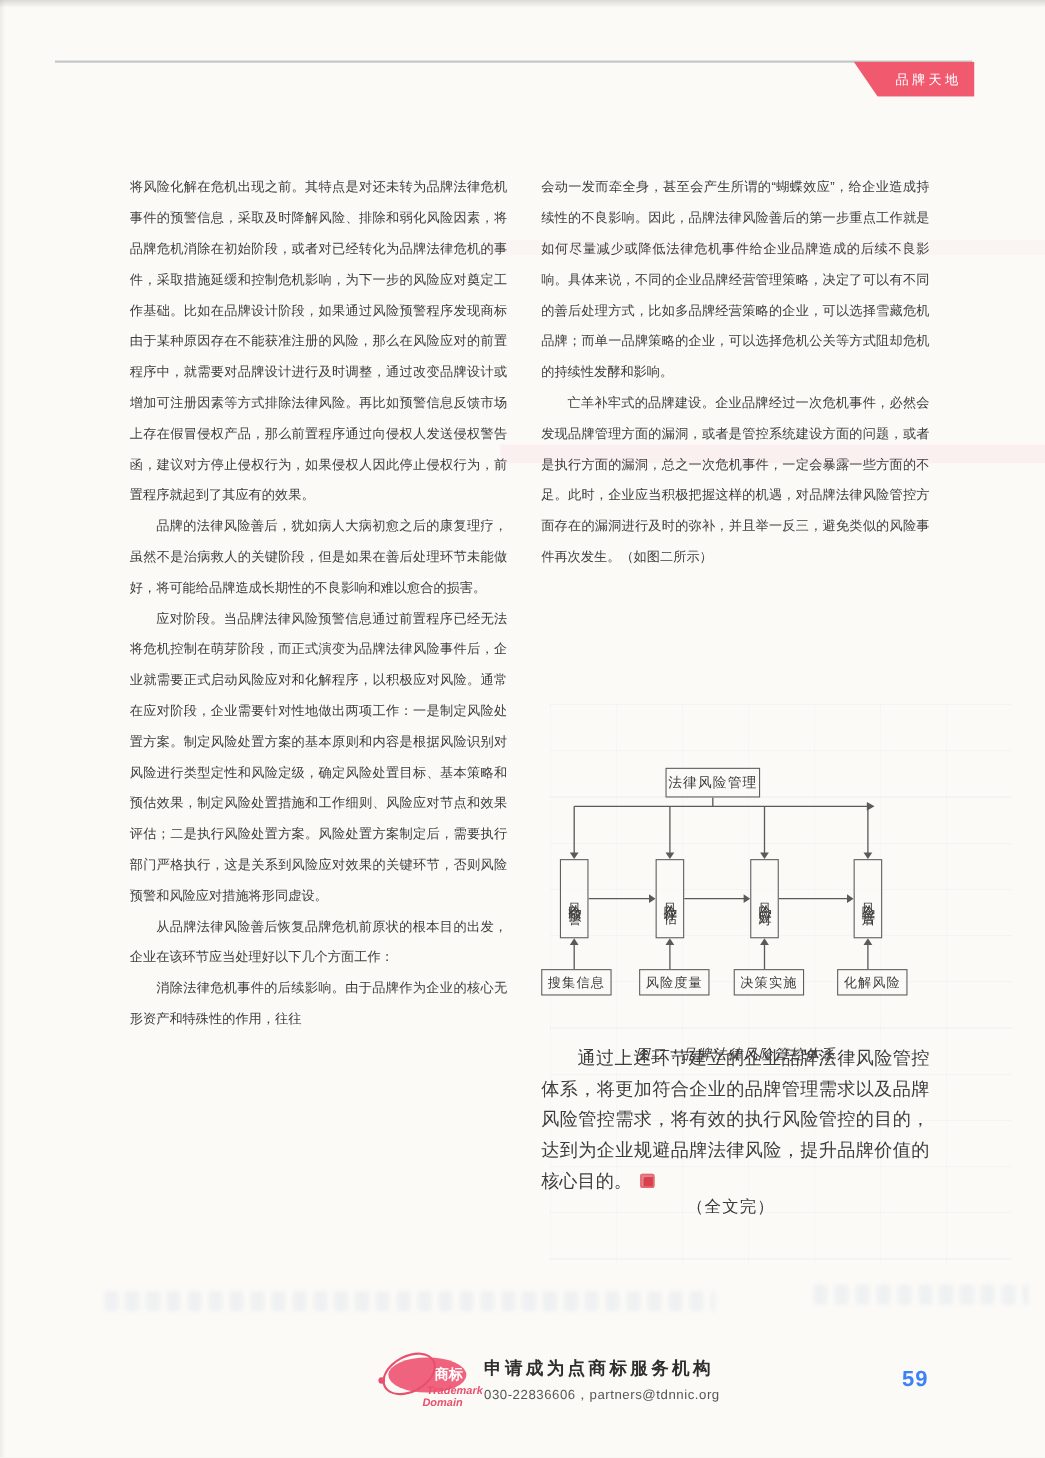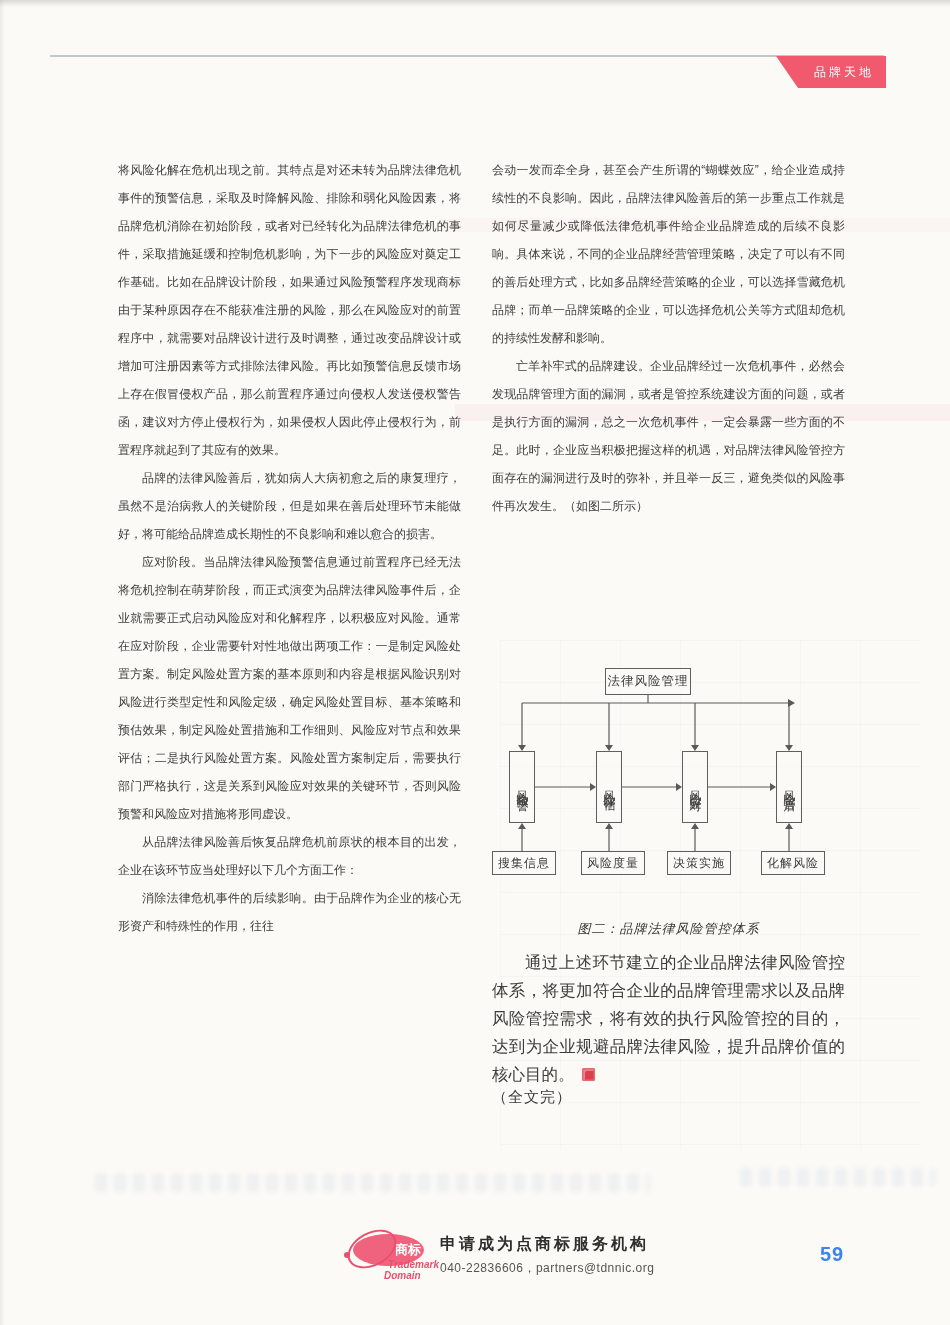--- a/index.html
+++ b/index.html
@@ -30,39 +30,39 @@
   .ghost-b{left:740px;top:1168px;width:195px;}
 
   
   .col{position:absolute;color:#3d3d3d;font-size:12px;line-height:28px;text-align:justify;}
   .col p{margin:0;}
   .col-left{left:118px;top:156px;width:343px;}
   .col-right{left:492px;top:156px;width:353px;}
   .ind{text-indent:2em;}
 
   
-  .diagram{position:absolute;left:492px;top:658px;width:353px;height:295px;}
+  .diagram{position:absolute;left:492px;top:688px;width:353px;height:295px;}
   .dg-svg{position:absolute;left:0;top:0;}
   .dg-box{position:absolute;border:1px solid #5f5f5f;background:rgba(251,250,247,.6);
     color:#3c3c3c;display:flex;align-items:center;justify-content:center;box-sizing:border-box;}
   .dg-root{left:113px;top:10px;width:86px;height:27px;font-size:12.5px;letter-spacing:1px;}
   .dg-stage{top:93px;width:26px;height:72px;font-size:12px;
     writing-mode:vertical-rl;text-orientation:upright;letter-spacing:3px;}
   .dg-input{top:193px;width:64px;height:24px;font-size:12px;letter-spacing:1px;}
   .dg-caption{position:absolute;left:0;top:262px;width:353px;text-align:center;
     font-family:"Liberation Serif",serif;font-style:italic;font-size:13px;color:#343434;letter-spacing:1px;}
 
   
   .closing{position:absolute;left:492px;top:948px;width:353px;color:#3d3d3d;
     font-size:16.5px;line-height:28px;text-align:justify;}
   .closing p{margin:0;}
   .seal{display:inline-block;width:13px;height:13px;margin-left:7px;vertical-align:-1px;
     background:#d8404e;border-radius:2px;
     box-shadow:inset 0 0 0 1.5px #e66a72, inset 3px 3px 0 rgba(255,255,255,.35);}
-  .endnote{position:absolute;left:492px;top:1088px;width:345px;text-align:left;
+  .endnote{position:absolute;left:492px;top:1088px;width:345px;text-align:center;
     font-family:"Liberation Serif",serif;font-size:15px;color:#3a3a3a;letter-spacing:1px;}
   .author{position:absolute;left:510px;top:1118px;width:340px;
     font-family:"Liberation Serif",serif;font-size:14.5px;color:#3a3a3a;letter-spacing:1px;}
 
   
   .footer{position:absolute;left:344px;top:1228px;height:64px;display:flex;}
   .logo{position:relative;width:92px;height:62px;}
   .logo-dot{position:absolute;left:0;top:24px;width:6px;height:6px;border-radius:50%;background:#e8506e;}
   .logo-circle{position:absolute;left:9px;top:6px;width:32px;height:32px;border-radius:50%;
     background:#f0637e;display:flex;align-items:center;justify-content:center;padding-left:39px;}
@@ -163,18 +163,18 @@
       <span class="logo-dot"></span>
       <span class="logo-circle">
           <span>商标</span>
         </span>
       <span class="logo-orbit"></span>
       <span class="logo-en logo-en1">Trademark</span>
       <span class="logo-en logo-en2">Domain</span>
     </div>
     <div class="footer-text">
       <div class="footer-title">申请成为点商标服务机构</div>
-      <div class="footer-contact">040-22836606，partners@tdnnic.org</div>
+      <div class="footer-contact">030-22836606，partners@tdnnic.org</div>
     </div>
   </div>
 
   <div class="page-number">59</div>
 </div>
 
 </body></html>

